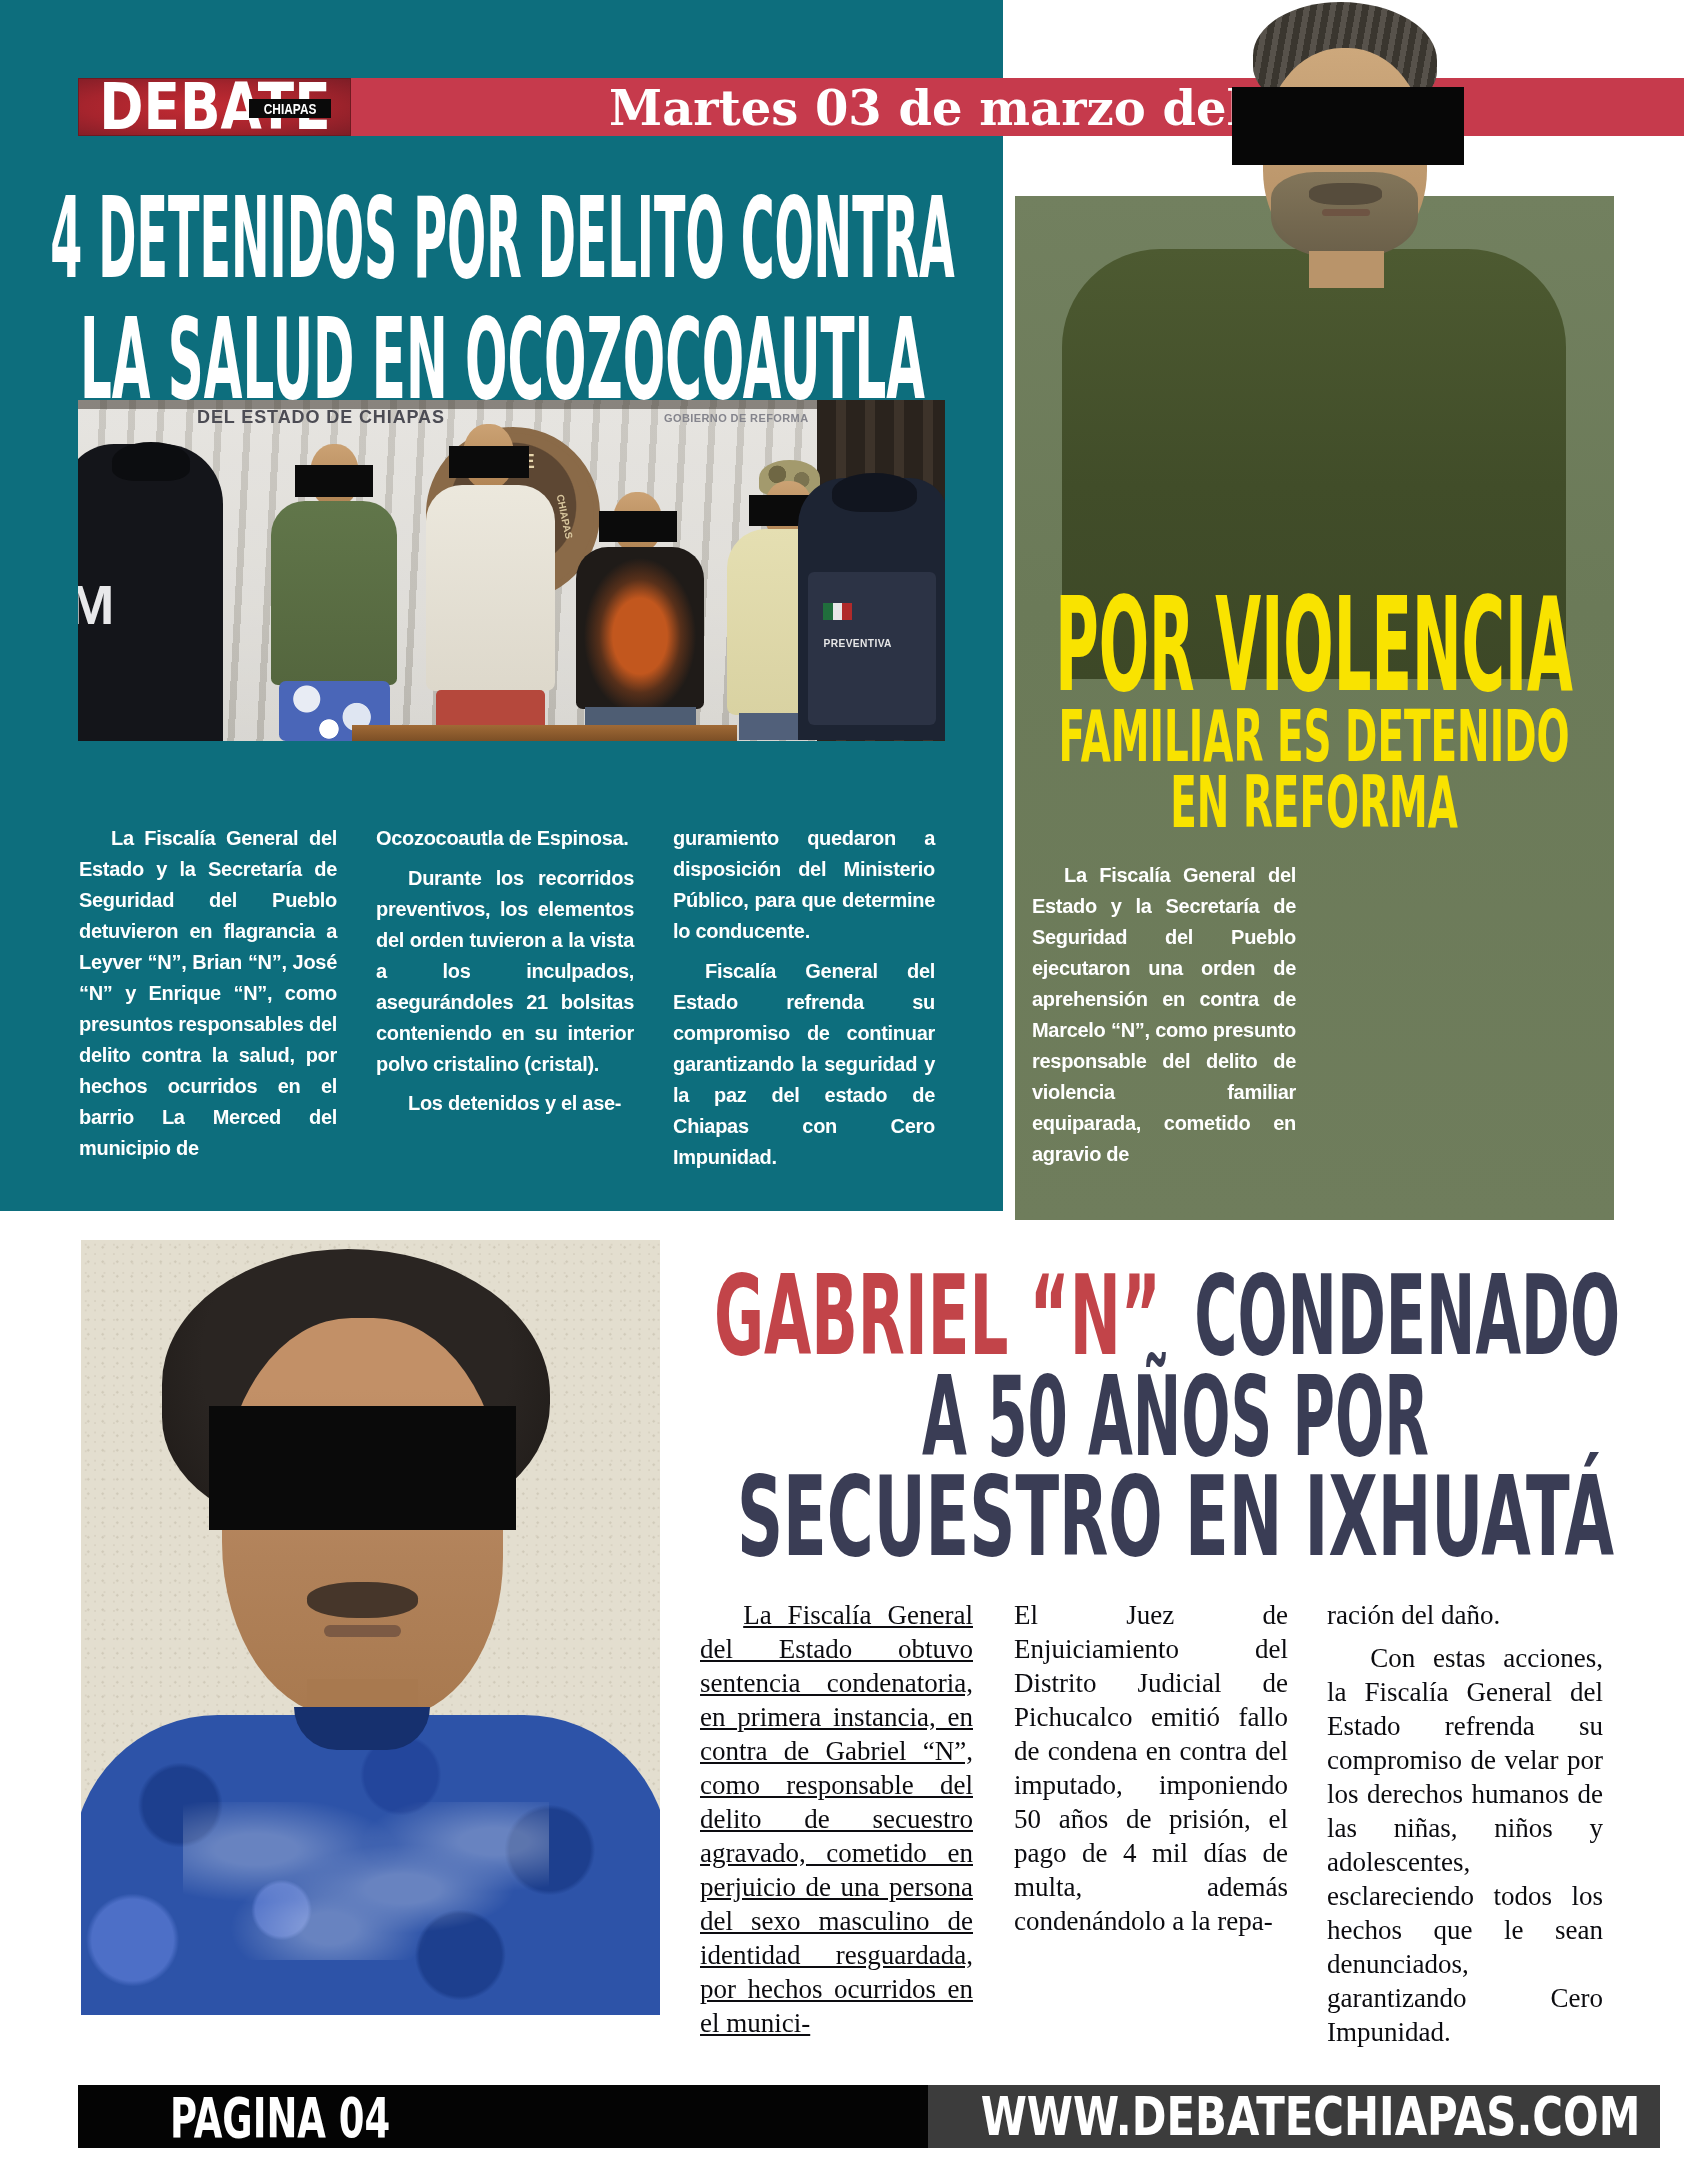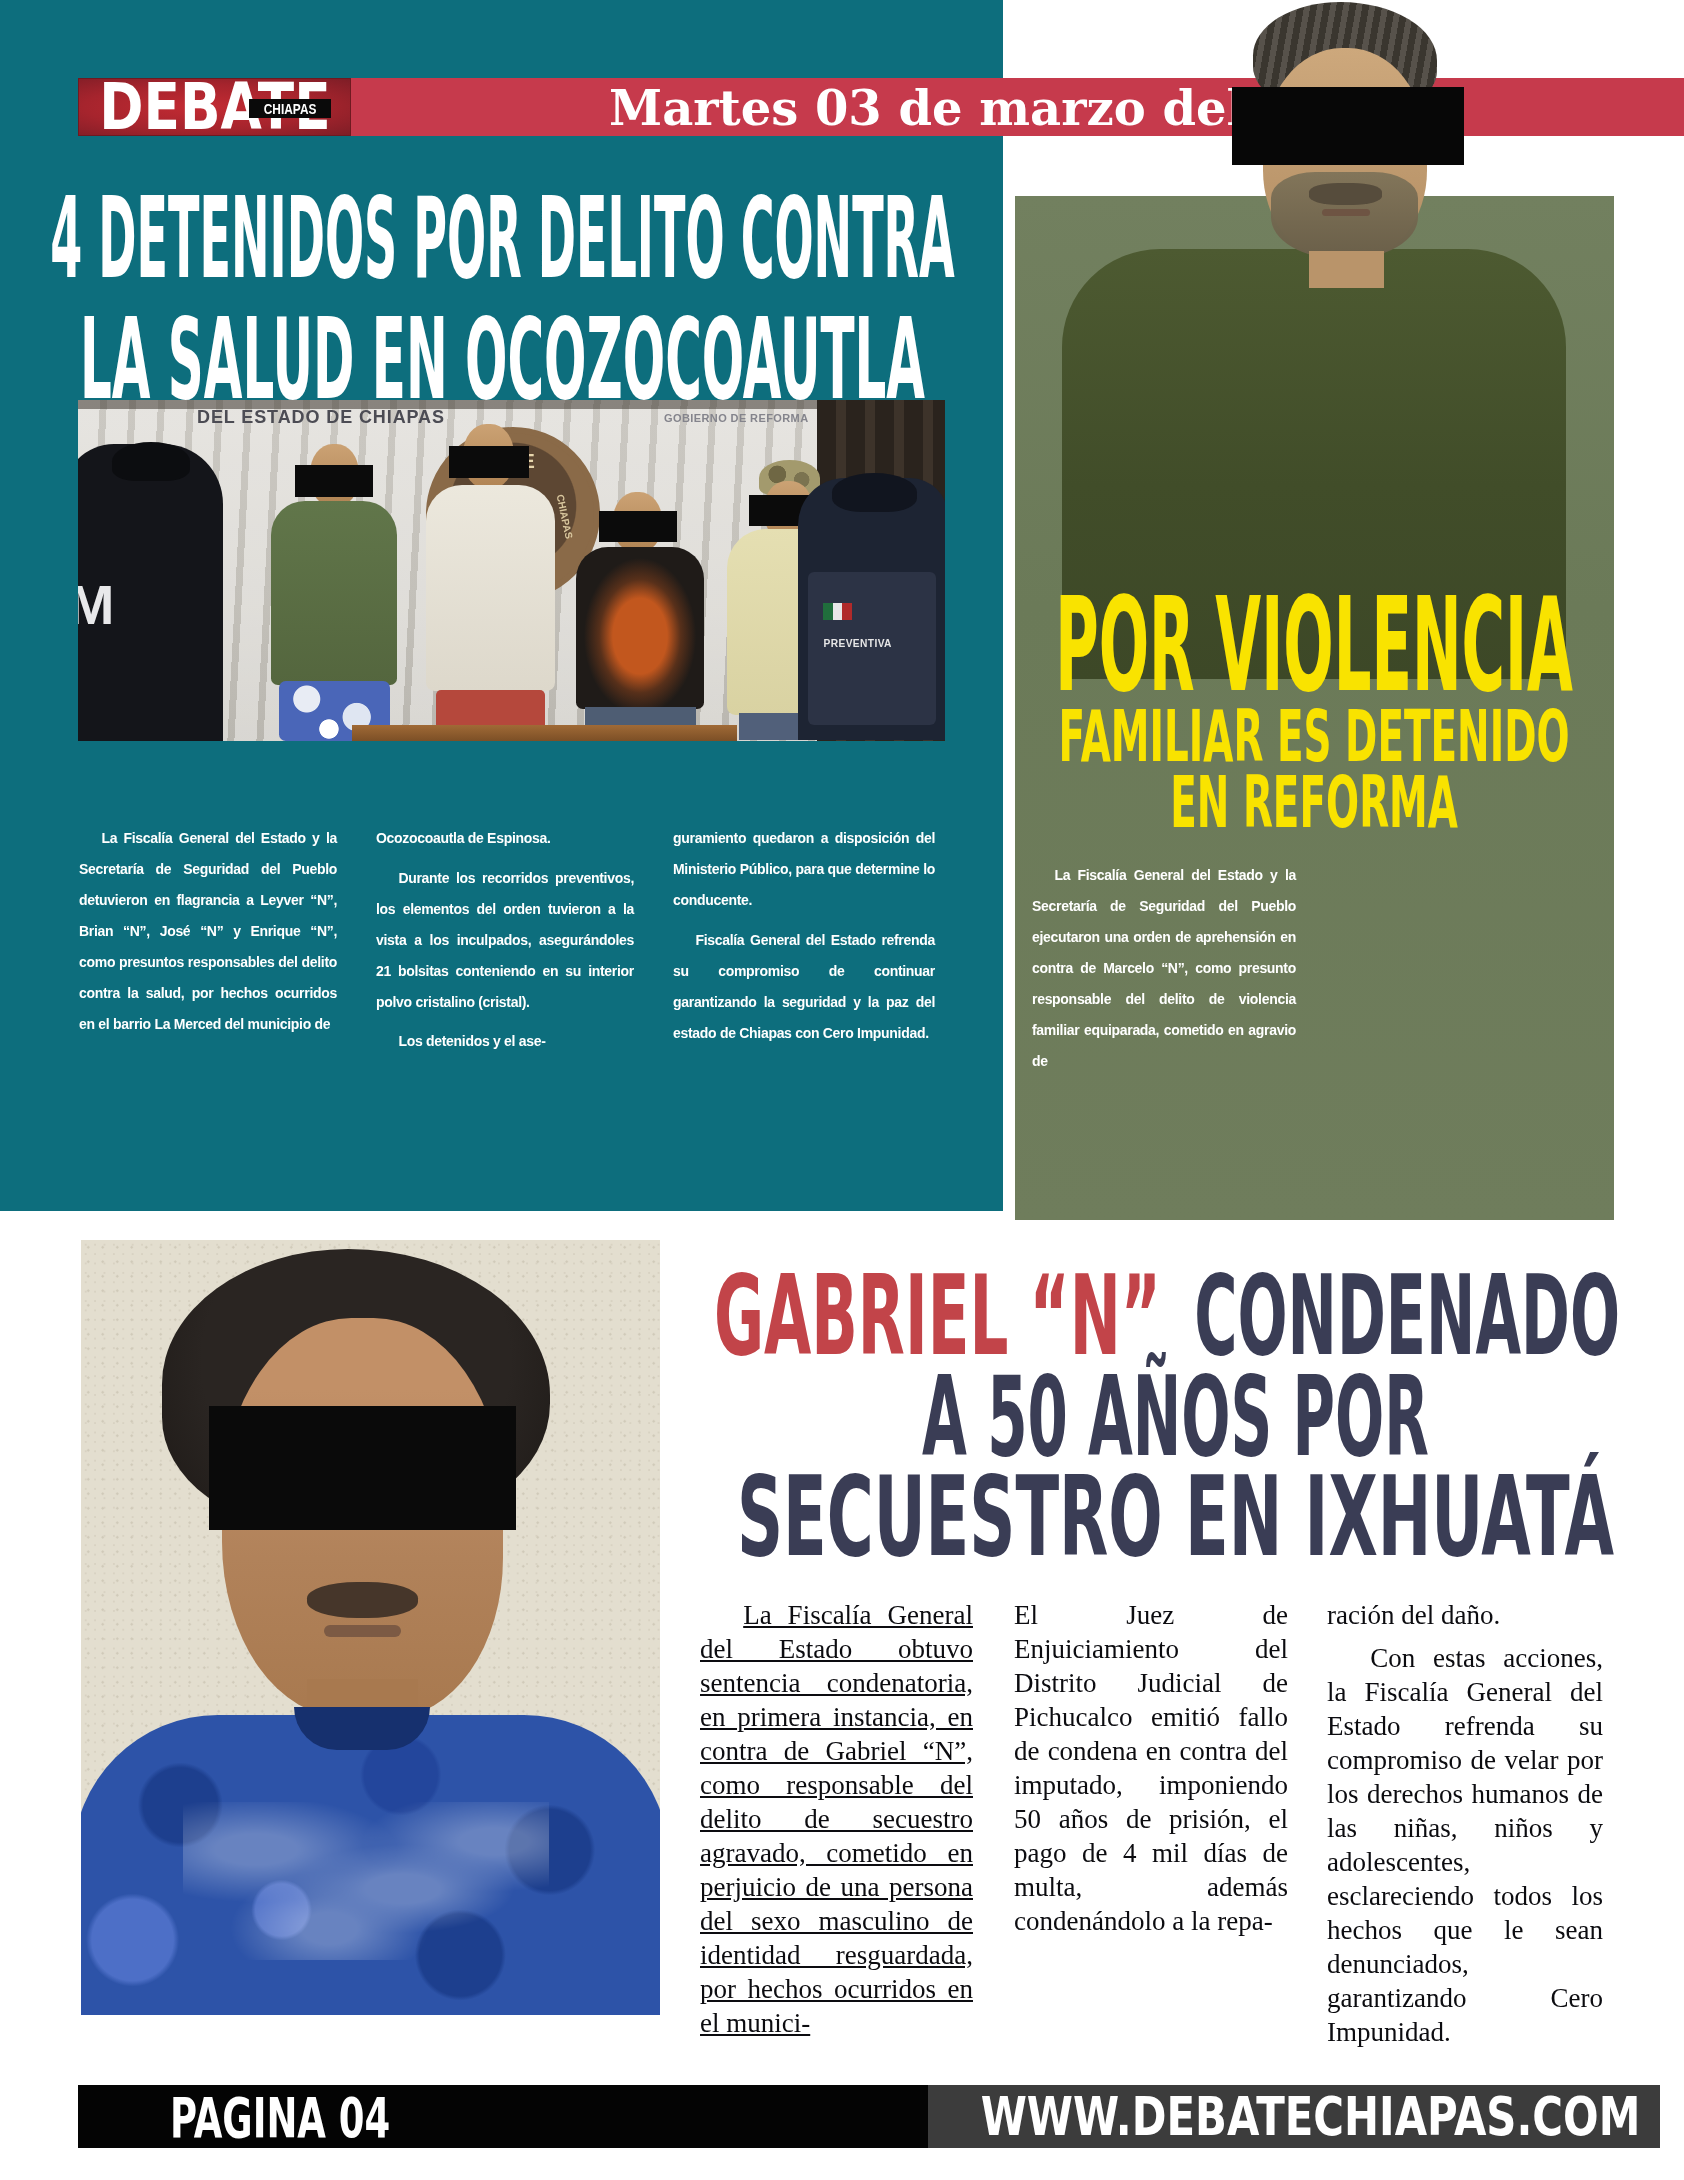--- a/index.html
+++ b/index.html
@@ -25,21 +25,21 @@
 
   
   svg{position:absolute;overflow:visible;}
   svg text{font-family:"DejaVu Sans","Liberation Sans",sans-serif;font-weight:bold;}
 
   
   .col{position:absolute;text-align:justify;z-index:6;}
   .col .para{margin:0 0 8.5px 0;text-indent:1.6em;}
   .col .para:last-child{margin-bottom:0;}
   .col[data-cont] .para:first-child{text-indent:0;}
-  .sans-col{color:#ffffff;font-weight:bold;font-size:14px;line-height:31px;letter-spacing:-0.3px;}
+  .sans-col{color:#ffffff;font-weight:bold;font-size:20px;line-height:31px;letter-spacing:-0.3px;}
   .serif-col{color:#0c0c10;font-family:"Liberation Serif",serif;font-size:27px;line-height:34px;}
 
   
   .photo1{left:78px;top:400px;width:867px;height:341px;z-index:5;overflow:hidden;
           background:linear-gradient(180deg,#d9d6d0,#cfccc5 60%,#c4c1ba);}
   .p1-folds{left:0;top:0;width:100%;height:100%;
             background:repeating-linear-gradient(93deg,rgba(255,255,255,.35) 0 22px,rgba(120,118,112,.14) 22px 29px);}
   .p1-darkright{right:0;top:0;width:128px;height:100%;
             background:repeating-linear-gradient(90deg,#2a231d 0 19px,#3d332a 19px 29px);}
   .p1-topline{left:0;top:0;width:100%;height:8.5px;background:#3c352e;opacity:.55;}

